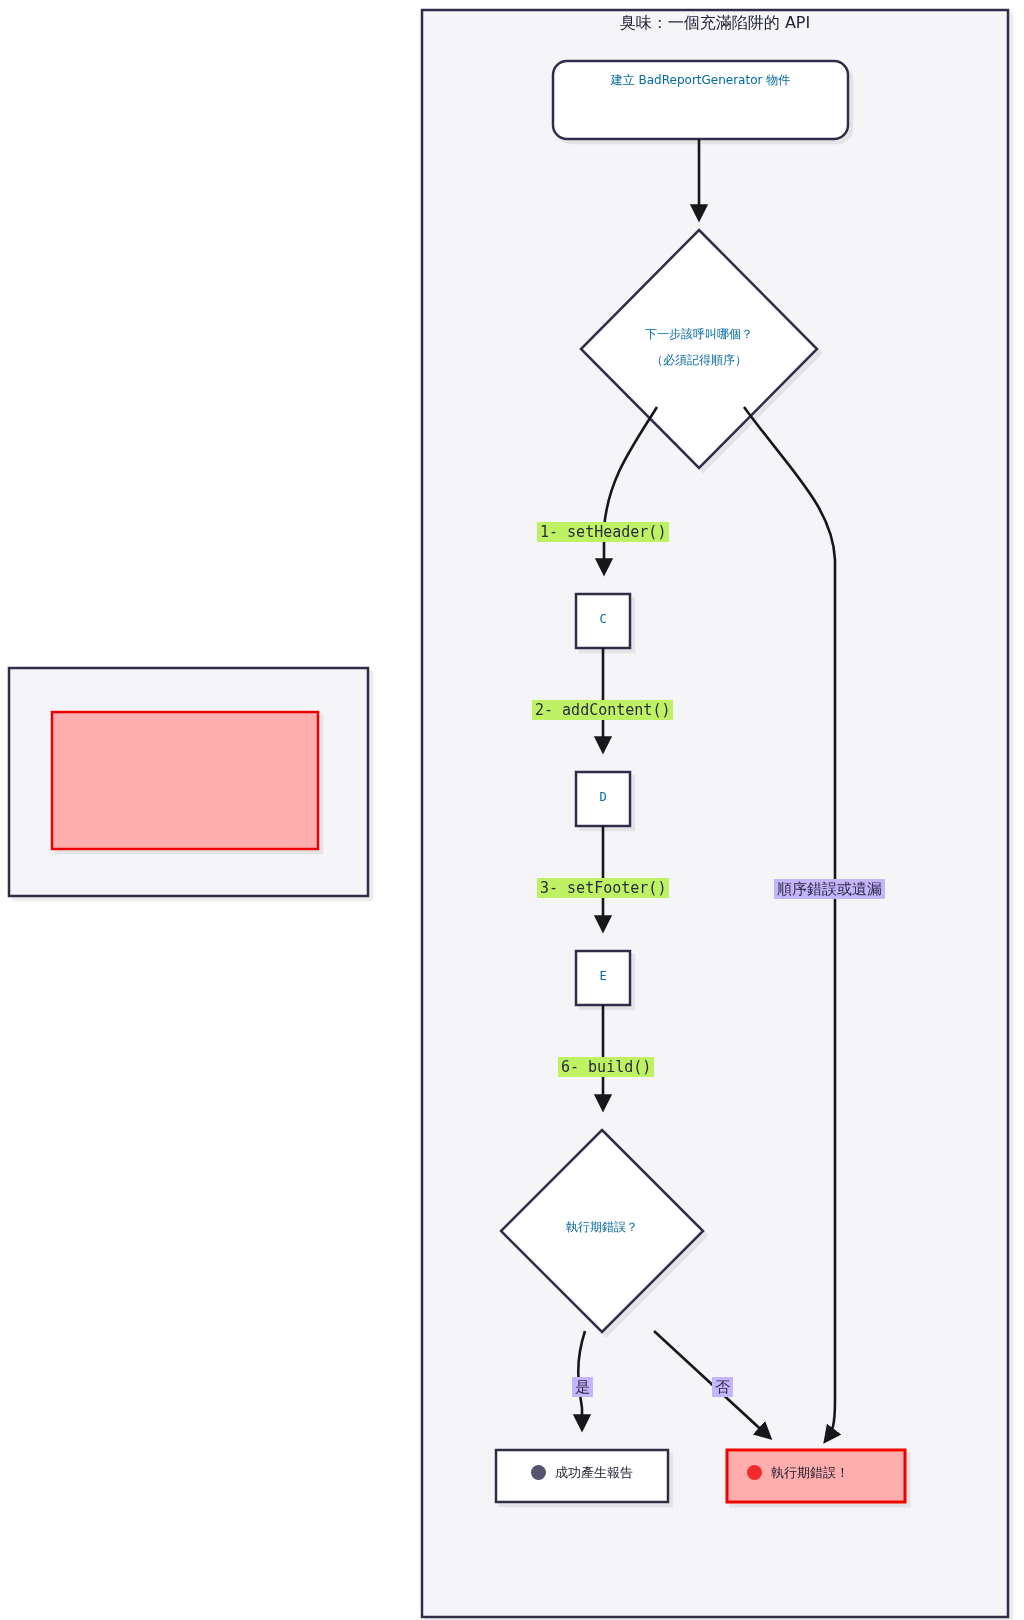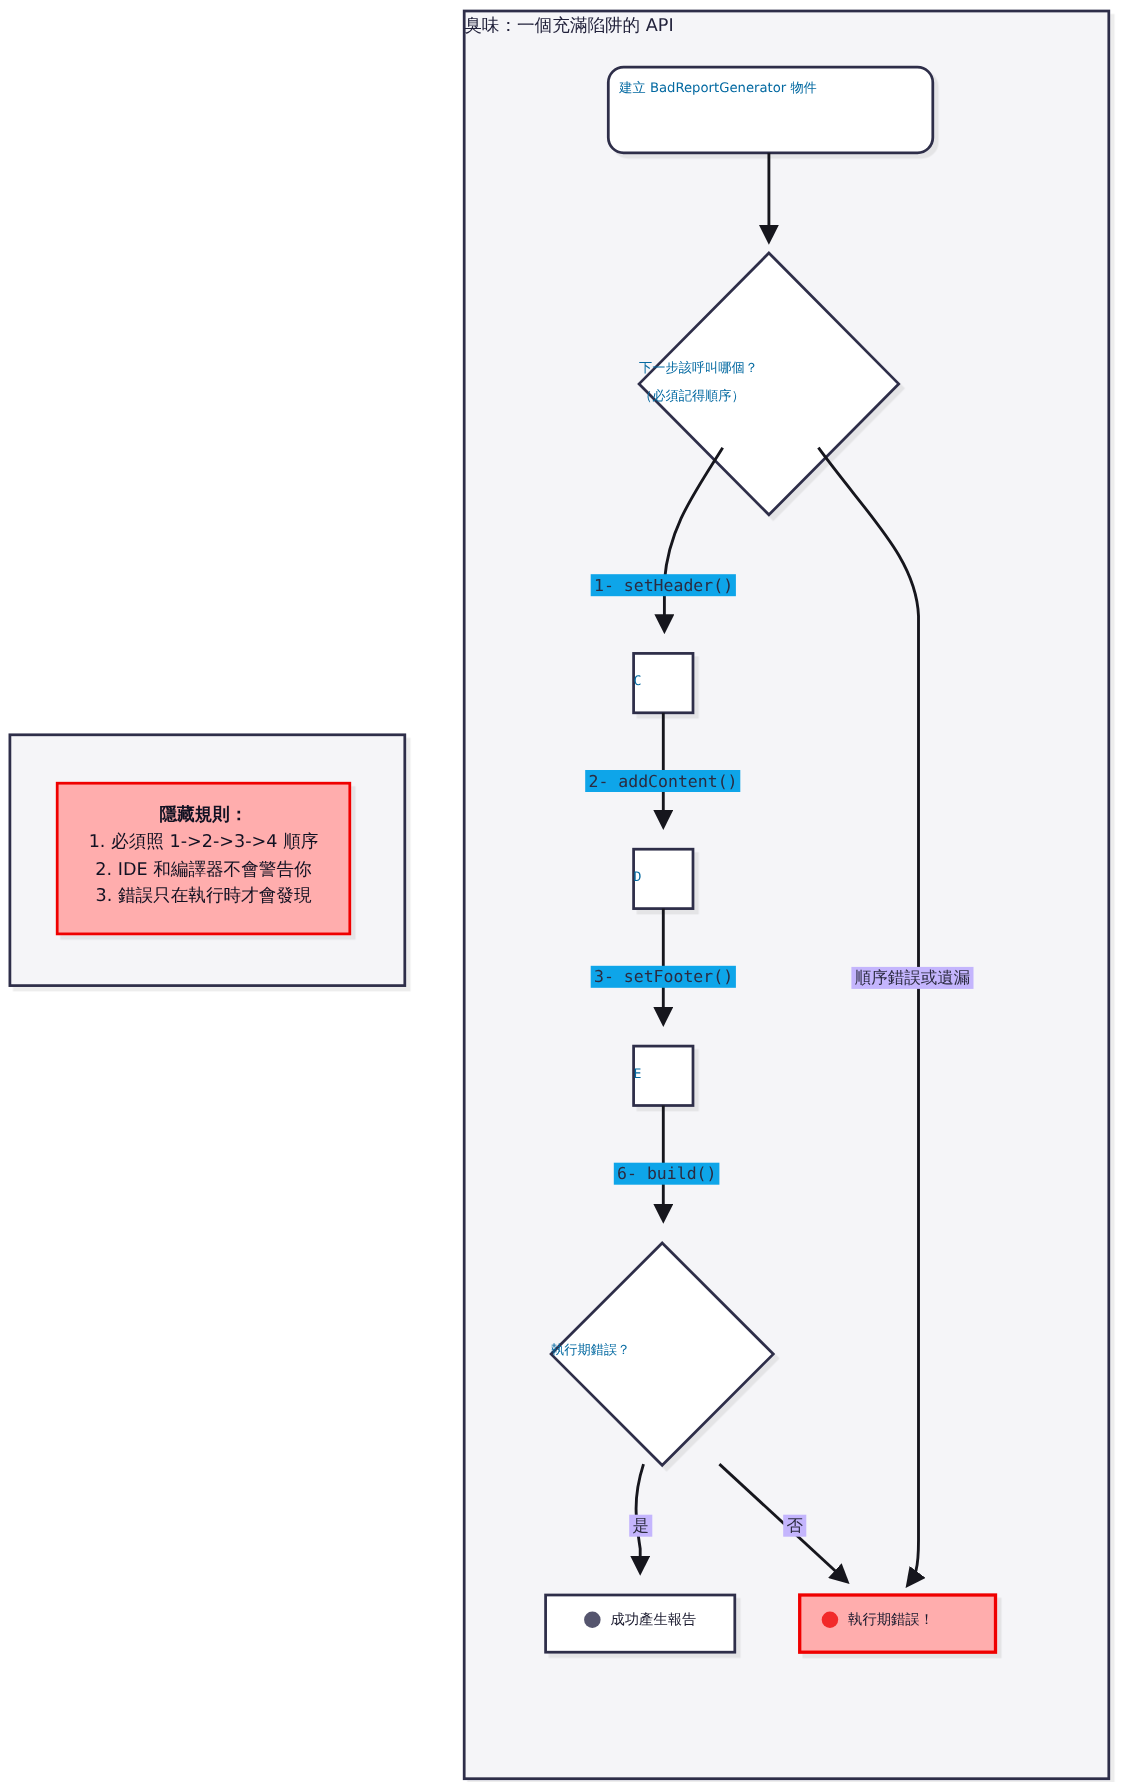--- a/index.html
+++ b/index.html
@@ -27,35 +27,35 @@
     top: 0;
     width: 1024px;
     height: 1620px;
   }
   
   .lbl {
     position: absolute;
     color: #252540;
     font-family: "DejaVu Sans", "Liberation Sans", sans-serif;
     line-height: 1.35;
-    text-align: left;
+    text-align: center;
     white-space: nowrap;
     pointer-events: none;
   }
   .node-label {
     font-size: 12px;
     color: #0369a1;
   }
   .node-label.wrap {
     white-space: normal;
   }
   .edge-label {
     font-size: 15px;
     color: #2b2b40;
-    background: #0ea5e9;
+    background: #bef264;
     padding: 1px 3px;
     font-family: "DejaVu Sans Mono", "Liberation Mono", monospace;
   }
   .edge-label.cjk {
     font-family: "DejaVu Sans", "Liberation Sans", sans-serif;
     background: #c4b5fd;
   }
   .subgraph-title {
     font-size: 16px;
     color: #22223b;
@@ -183,20 +183,14 @@
   <div class="lbl" style="left:774px; top:878px;">
     <span class="edge-label cjk">順序錯誤或遺漏</span>
   </div>
   <div class="lbl" style="left:572px; top:1376px;">
     <span class="edge-label cjk">是</span>
   </div>
   <div class="lbl" style="left:712px; top:1376px;">
     <span class="edge-label cjk">否</span>
   </div>
 
-  <div class="lbl legend-text" style="left:52px; top:728px; width:266px; white-space:normal;">
-    <div style="font-weight:bold;">隱藏規則：</div>
-    <div>1. 必須照 1-&gt;2-&gt;3-&gt;4 順序</div>
-    <div>2. IDE 和編譯器不會警告你</div>
-    <div>3. 錯誤只在執行時才會發現</div>
-  </div>
 
 </div>
 
 </body></html>

